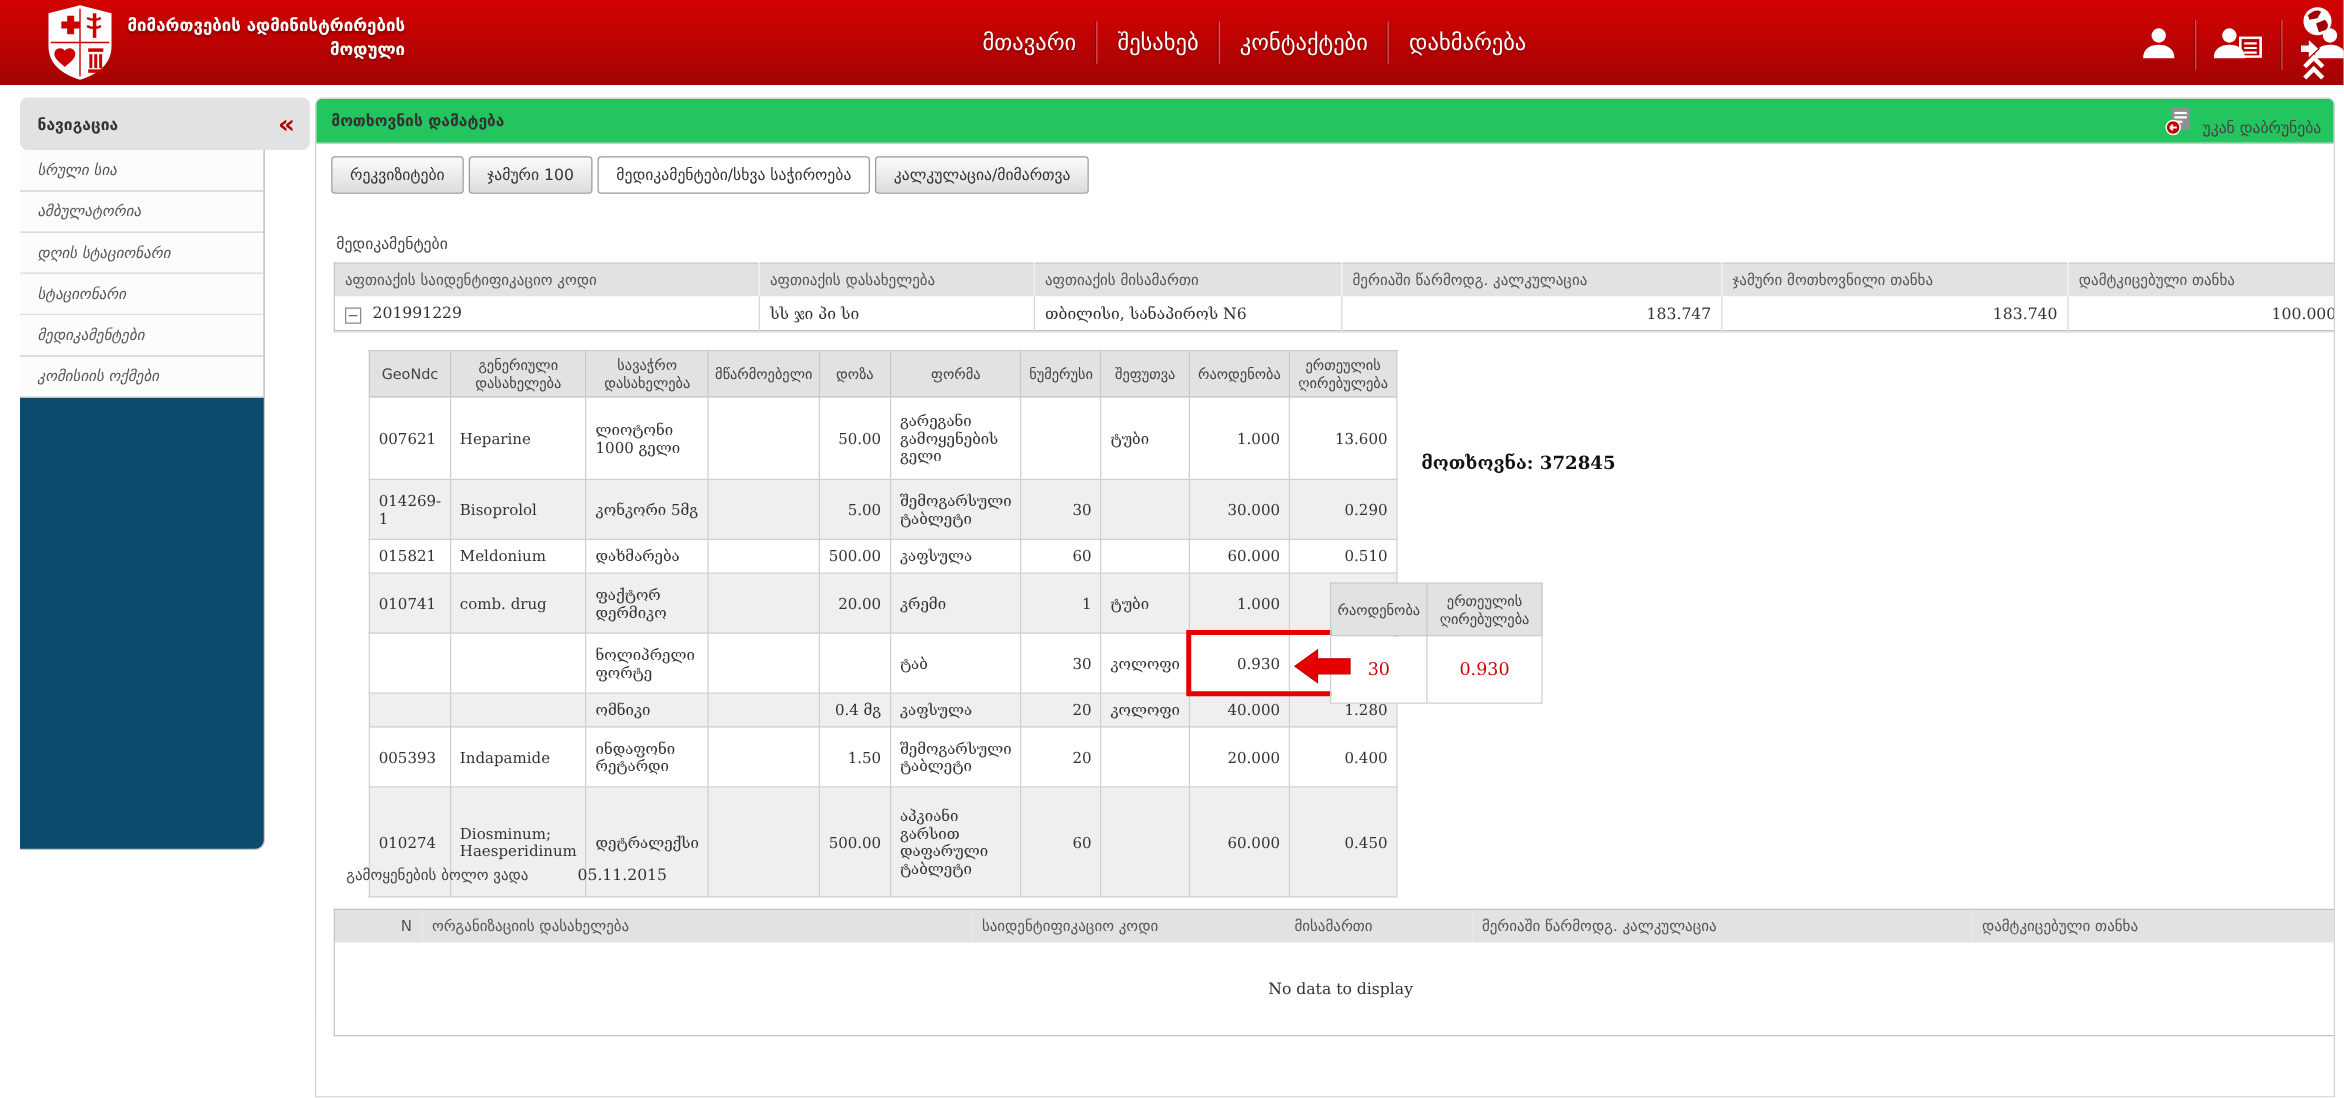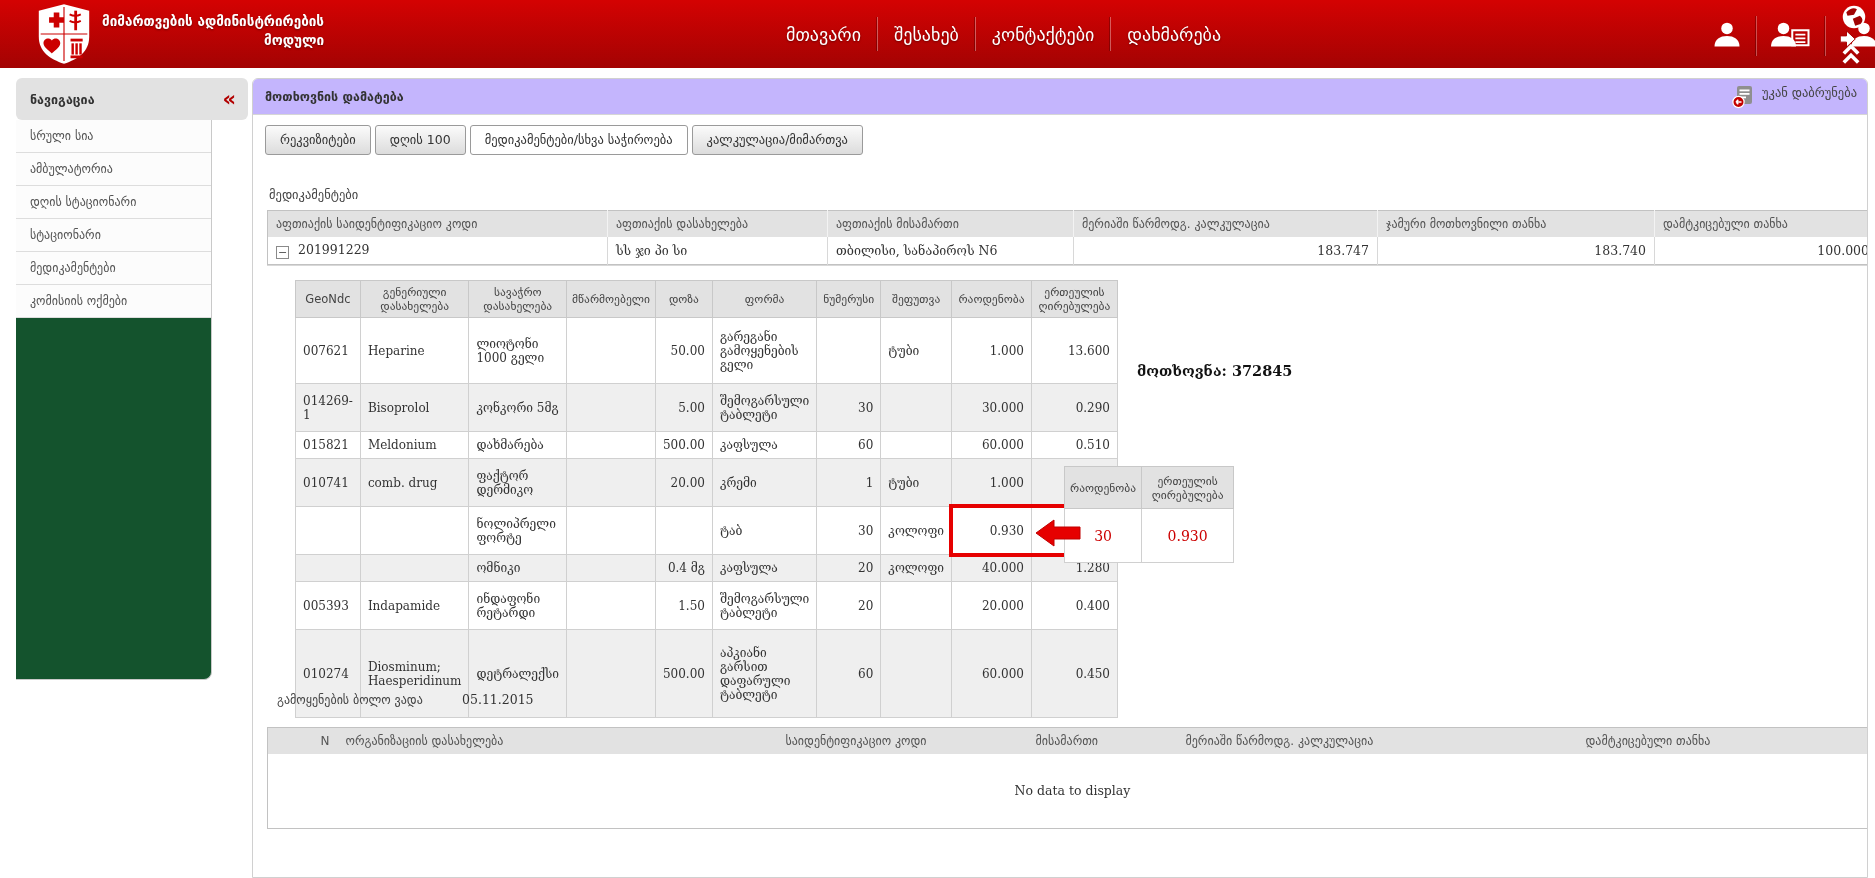--- a/index.html
+++ b/index.html
@@ -28,33 +28,33 @@
   
   .page-body { display:flex; align-items:flex-start; padding-top:10px;padding-left:16px; }
 
   
   .sidebar { width:232px; flex:0 0 232px; }
   .sidebar-header { width:232px; height:42px; background:#e2e2e2; border-radius:6px;
     display:flex; align-items:center; justify-content:space-between; padding:0 12px 0 14px; }
   .sidebar-header .sidebar-title { font-size:12.5px; font-weight:bold; color:#333; }
   .sidebar-collapse { color:#b20000; font-size:21px; font-weight:bold; line-height:20px; cursor:pointer; }
   .sidebar-collapse::before { content:"«"; }
-  .sidebar-items { width:196px; background:#14532d; border-right:1px solid #c9c9c9;
-    border-bottom:1px solid #c9c9c9; border-bottom-right-radius:8px; height:560px; }
+  .sidebar-items { width:196px; background:#0c4a6e; border-right:1px solid #c9c9c9;
+    border-bottom:1px solid #c9c9c9; border-bottom-right-radius:8px; height:560px;font-style:italic; }
   .sidebar-item { height:33px; display:flex; align-items:center; padding-left:14px;
     font-size:12px; color:#555; border-bottom:1px solid #ddd; cursor:pointer;
     background:#fcfcfc; }
 
   
   .main-panel { flex:1 1 auto; margin:0 7px 0 4px; border:1px solid #d0d0d0;
     border-radius:6px 6px 0 0; height:800px; background:#fff; overflow:hidden; }
-  .panel-titlebar { height:36px; background:#c4b5fd; border-bottom:1px solid #d6d6d6;
+  .panel-titlebar { height:36px; background:#22c55e; border-bottom:1px solid #d6d6d6;
     display:flex; align-items:center; justify-content:space-between; padding:0 10px 0 12px; }
   .panel-titlebar .page-title { font-size:12.5px; font-weight:bold; color:#333; }
-  .back-link { display:flex; align-items:flex-start; gap:7px; cursor:pointer; }
+  .back-link { display:flex; align-items:flex-end; gap:7px; cursor:pointer; }
   .back-link span { font-size:12.5px; color:#444; }
 
   .tab-strip { display:flex; gap:4px; margin:10px 0 0 12px; }
   .tab { padding:6px 14px 7px; font-size:12.5px; color:#333; border:1px solid #9a9a9a;
     border-radius:3px; background:linear-gradient(#fbfbfb,#dcdcdc); cursor:pointer; }
   .tab.active { background:#fff; }
 
   .content-area { padding:0 14px; }
   .section-label { font-size:12.5px; color:#444; margin:32px 0 8px 2px; }
 
@@ -218,21 +218,21 @@
           <rect x="8.5" y="11.5" width="6.5" height="1.8" fill="#fff"></rect>
           <circle cx="7.5" cy="17" r="5.6" fill="#c40000" stroke="#fff" stroke-width="1.2"></circle>
           <path d="M10.5 17 H5 M5 17 l2.3 -2.3 M5 17 l2.3 2.3" stroke="#fff" stroke-width="1.5" fill="none"></path>
         </svg>
         <span>უკან დაბრუნება</span>
       </div>
     </div>
 
     <div class="tab-strip">
       <div class="tab">რეკვიზიტები</div>
-      <div class="tab">დღის 100</div>
+      <div class="tab">ჯამური 100</div>
       <div class="tab active">მედიკამენტები/სხვა საჭიროება</div>
       <div class="tab">კალკულაცია/მიმართვა</div>
     </div>
 
     <div class="content-area">
 
       <div class="section-label">მედიკამენტები</div>
 
       <table class="outer-grid">
         <colgroup>

